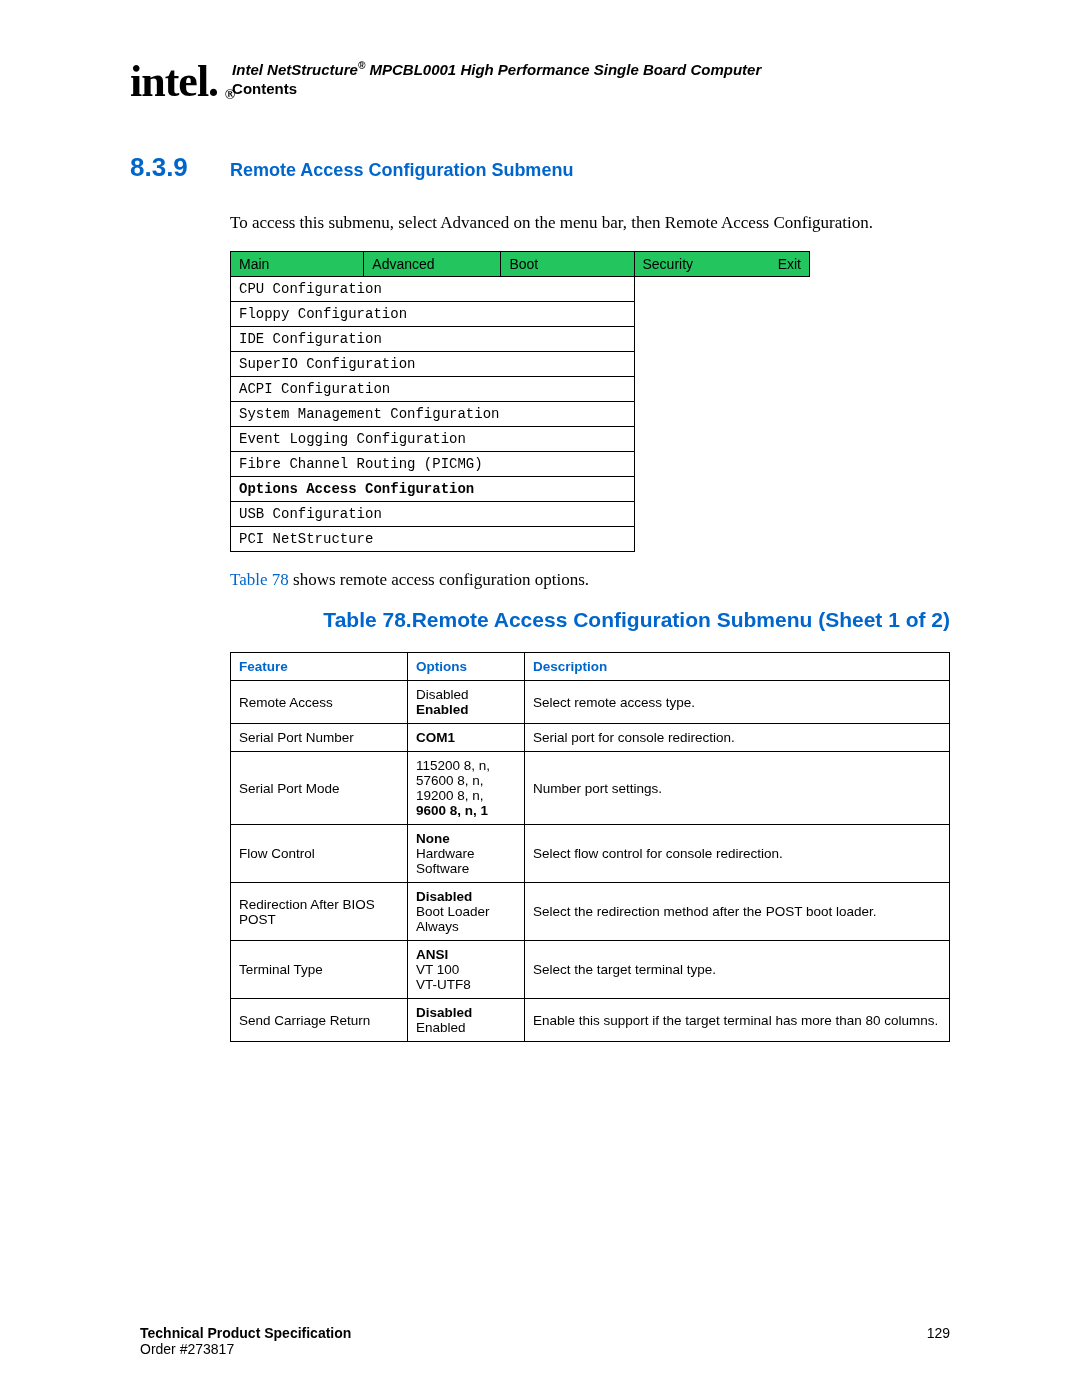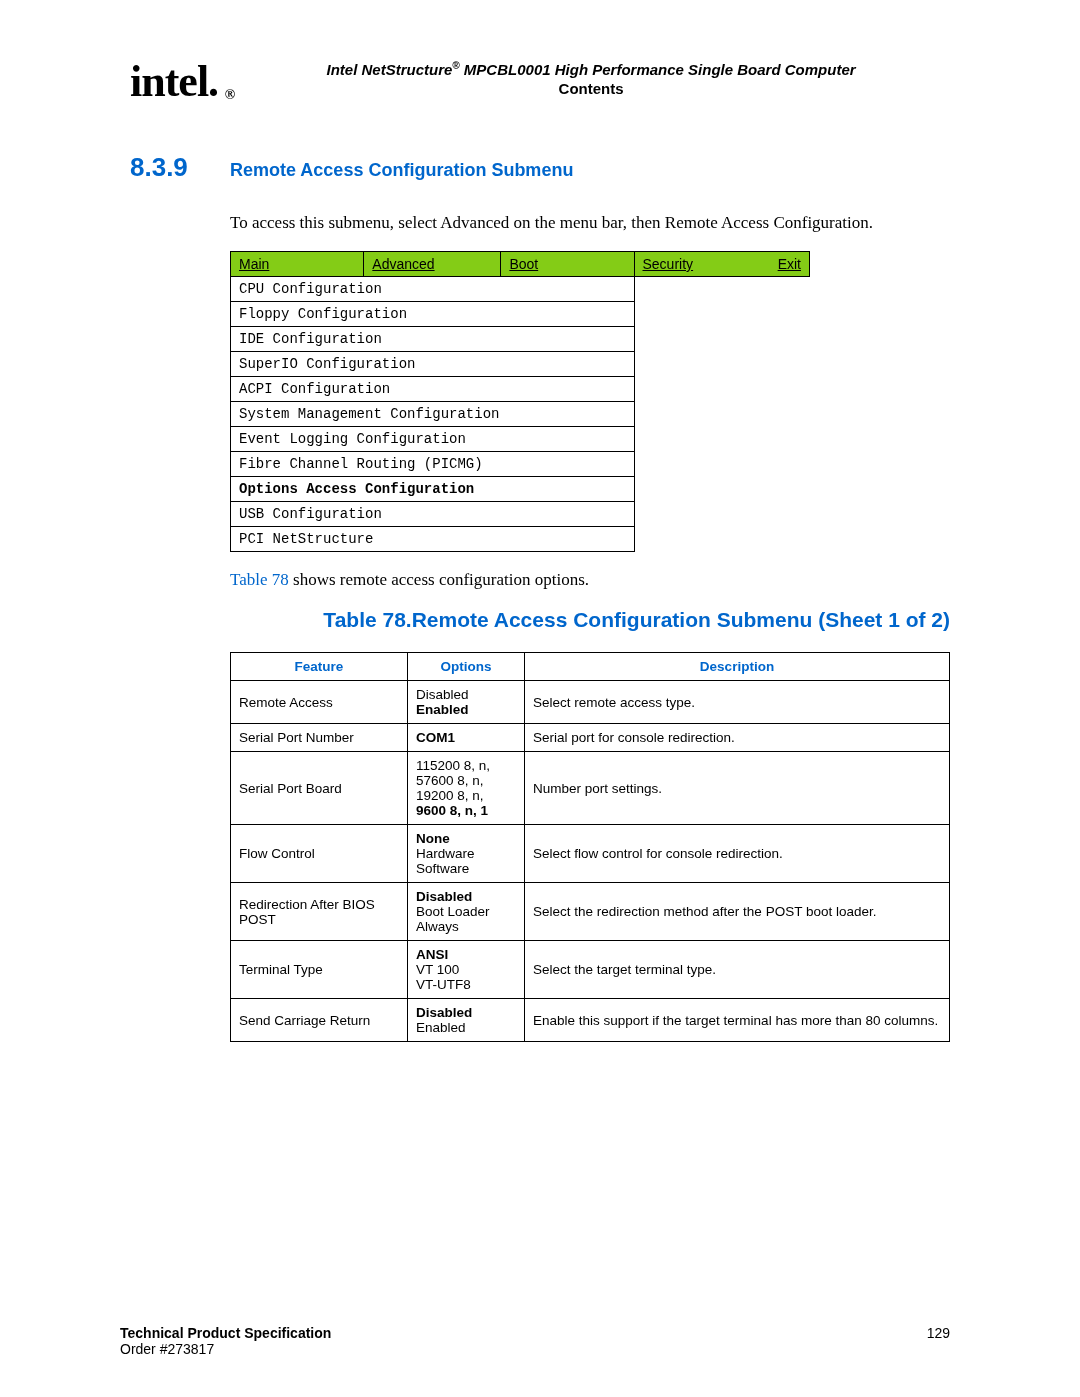--- a/index.html
+++ b/index.html
@@ -35,21 +35,21 @@
     display: inline-block;
   }
   .logo .reg {
     font-size: 14px;
     position: absolute;
     bottom: 2px;
     right: -2px;
   }
   .header-text {
     flex: 1;
-    text-align: center;
+    text-align: left;
     font-family: Arial, Helvetica, sans-serif;
   }
   .doc-title {
     font-style: italic;
     font-weight: bold;
     font-size: 15px;
   }
   .doc-title sup { font-size: 10px; }
   .doc-section {
     font-weight: bold;
@@ -90,22 +90,21 @@
     margin-bottom: 18px;
     width: 580px;
   }
   .menu-table th, .menu-table td {
     border: 1px solid #000;
     padding: 4px 8px;
     text-align: left;
     font-weight: normal;
   }
   .menu-table .tab-row td {
-    background: #84cc16;
-    text-decoration: underline;
+    background: #22c55e;
   }
   .menu-table .mono {
     font-family: "Courier New", monospace;
     font-size: 14px;
   }
   .menu-table .mono.bold { font-weight: bold; }
   .menu-table .tab-cell { width: 25%; }
 
   .table-caption {
     margin-left: 0;
@@ -123,35 +122,35 @@
     border-collapse: collapse;
     font-size: 13.5px;
     font-family: Arial, Helvetica, sans-serif;
     width: 720px;
   }
   .config-table th {
     border: 1px solid #000;
     padding: 6px 8px;
     color: #0066cc;
     font-weight: bold;
-    text-align: center;
+    text-align: left;
   }
   .config-table td {
     border: 1px solid #000;
     padding: 6px 8px;
     vertical-align: middle;
     text-align: left;
   }
   .config-table .col-feature { width: 160px; }
   .config-table .col-options { width: 100px; }
   .opt-bold { font-weight: bold; }
 
   .footer {
     position: absolute;
-    left: 120px;
+    left: 140px;
     right: 130px;
     bottom: 40px;
     font-size: 14px;
     font-family: Arial, Helvetica, sans-serif;
   }
   .footer-left { float: left; }
   .footer-left .tps { font-weight: bold; }
   .footer-right { float: right; }
 </style>
 </head>
@@ -266,21 +265,21 @@
           <td class="col-feature">Remote Access</td>
           <td class="col-options"><span>Disabled</span><br><span class="opt-bold">Enabled</span></td>
           <td>Select remote access type.</td>
         </tr>
         <tr>
           <td class="col-feature">Serial Port Number</td>
           <td class="col-options"><span class="opt-bold">COM1</span></td>
           <td>Serial port for console redirection.</td>
         </tr>
         <tr>
-          <td class="col-feature">Serial Port Board</td>
+          <td class="col-feature">Serial Port Mode</td>
           <td class="col-options"><span>115200 8, n,</span><br><span>57600 8, n,</span><br><span>19200 8, n,</span><br><span class="opt-bold">9600 8, n, 1</span></td>
           <td>Number port settings.</td>
         </tr>
         <tr>
           <td class="col-feature">Flow Control</td>
           <td class="col-options"><span class="opt-bold">None</span><br><span>Hardware</span><br><span>Software</span></td>
           <td>Select flow control for console redirection.</td>
         </tr>
         <tr>
           <td class="col-feature">Redirection After BIOS POST</td>

